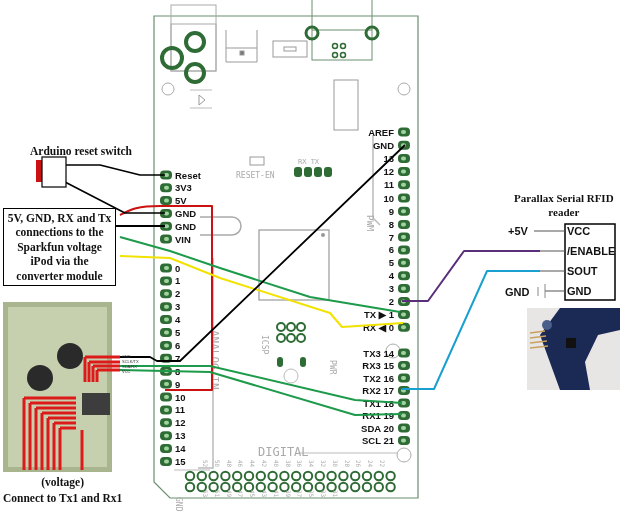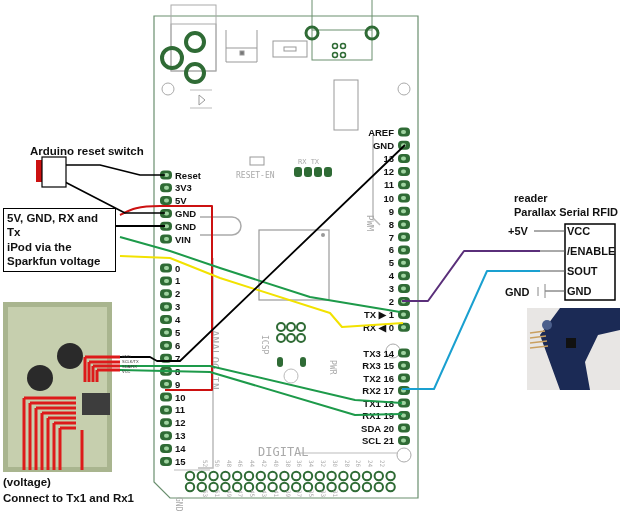--- a/index.html
+++ b/index.html
@@ -1,21 +1,21 @@
 <!DOCTYPE html>
 <html><head>
 <meta charset="utf-8">
 <style>
   html,body{margin:0;padding:0;background:#fff;}
   body{width:620px;height:516px;position:relative;overflow:hidden;font-family:"Liberation Sans",sans-serif;}
   #diagram{position:absolute;left:0;top:0;width:620px;height:516px;}
   .lbl{font-family:"Liberation Sans",sans-serif;font-weight:bold;fill:#111;}
   .pin-lbl{font-size:9.5px;}
   .silk{font-family:"DejaVu Sans Mono",monospace;fill:#aaa;}
-  .note{position:absolute;font-family:Liberation Sans, sans-serif;font-weight:bold;color:#111;line-height:1.25;}
+  .note{position:absolute;font-family:Liberation Serif, serif;font-weight:bold;color:#111;line-height:1.25;text-align:center;}
   .boxnote{border:1.5px solid #000;background:#fff;padding:2px 3px;font-size:11.5px;}
 </style>
 </head>
 <body>
 
 <svg id="diagram" viewBox="0 0 620 516" xmlns="http://www.w3.org/2000/svg">
 
   <path d="M154 16 L418 16 L418 498 L170 498 L154 482 Z" fill="#fff" stroke="#6a8f6f" stroke-width="1.2"></path>
 
   <g fill="none" stroke="#aaa" stroke-width="1">
@@ -367,25 +367,27 @@
     <text x="122" y="363" font-size="4" fill="#333">SCLK/TX</text>
     <text x="122" y="368" font-size="4" fill="#333">SDA/RX</text>
     <text x="122" y="373" font-size="4" fill="#333">VCC</text>
   </g>
 </svg>
 
 <div class="note" style="left:30px;top:144px;font-size:11.5px;">Arduino reset switch</div>
 
 <div class="note boxnote" style="left:3px;top:208px;width:105px;">
   <div>5V, GND, RX and Tx</div>
+  <div>connections to the</div>
+  <div>Sparkfun voltage</div>
   <div>iPod via the</div>
-  <div>Sparkfun voltage</div>
+  <div>converter module</div>
 </div>
 
 <div class="note" style="left:514px;top:192px;font-size:11px;">
+  <div>Parallax Serial RFID</div>
   <div>reader</div>
-  <div>Parallax Serial RFID</div>
 </div>
 
 <div class="note" style="left:3px;top:474px;font-size:11.5px;line-height:1.4;">
   <div>(voltage)</div>
   <div>Connect to Tx1 and Rx1</div>
 </div>
 
 </body></html>

